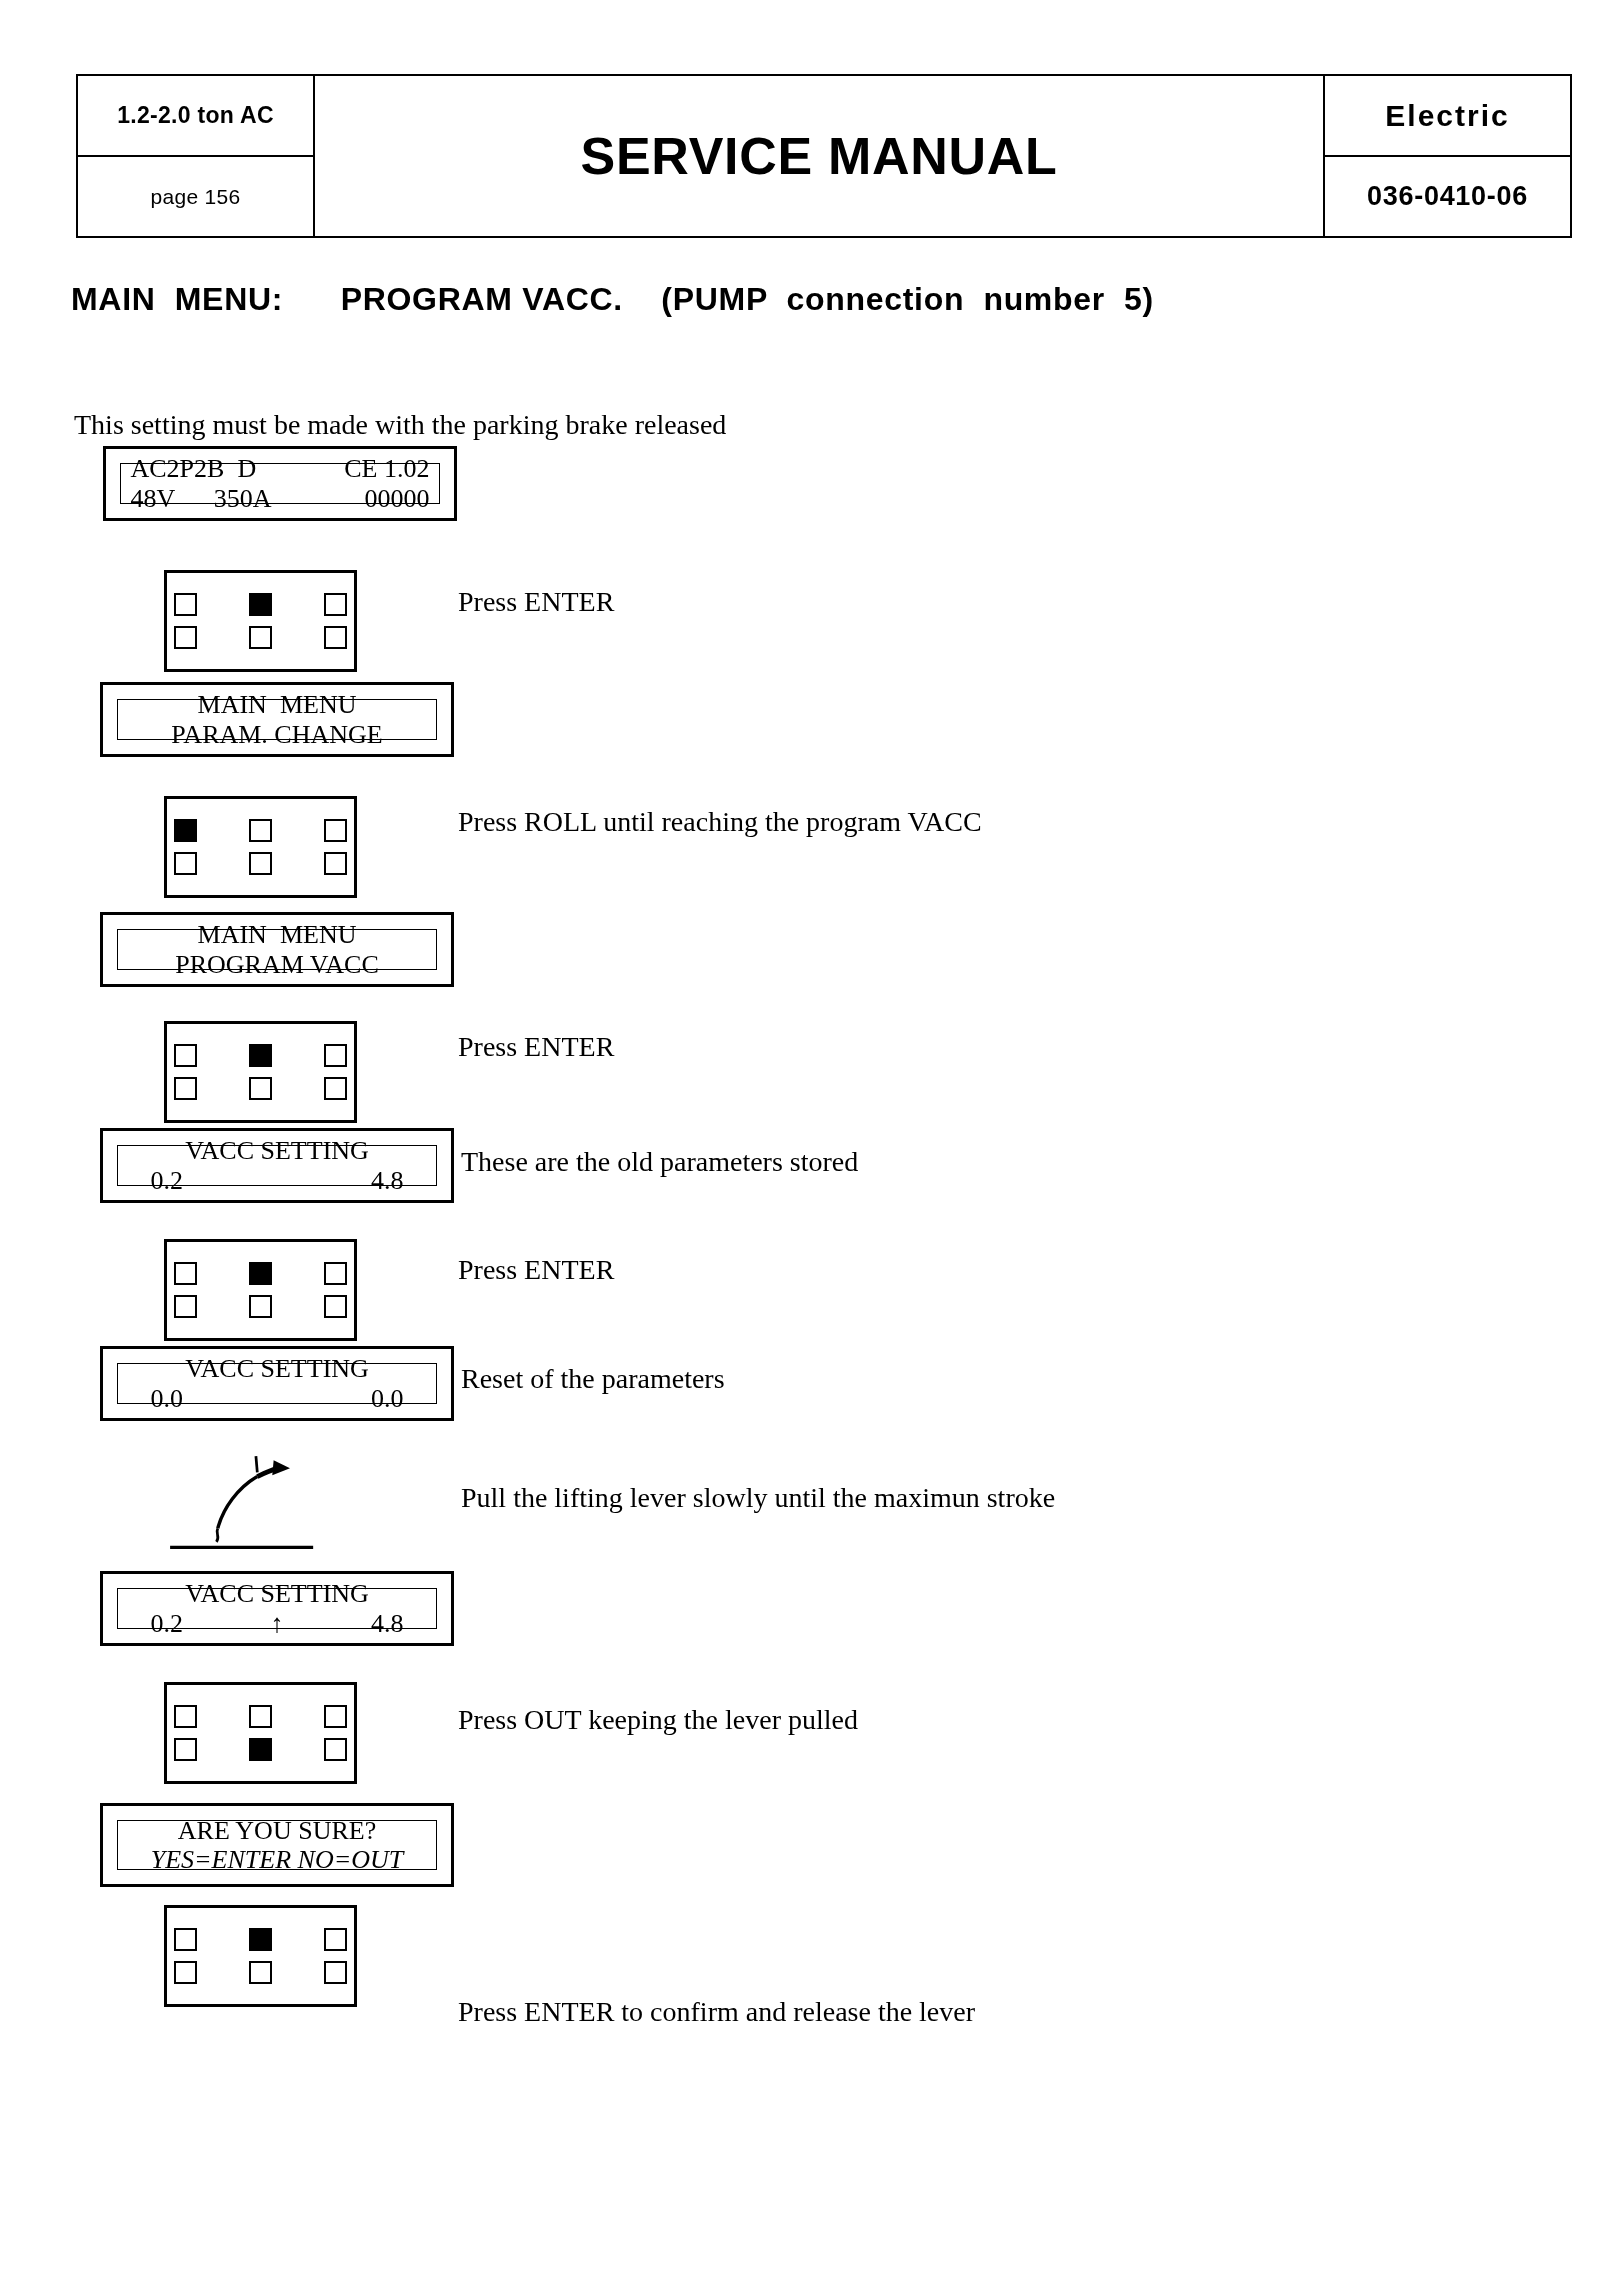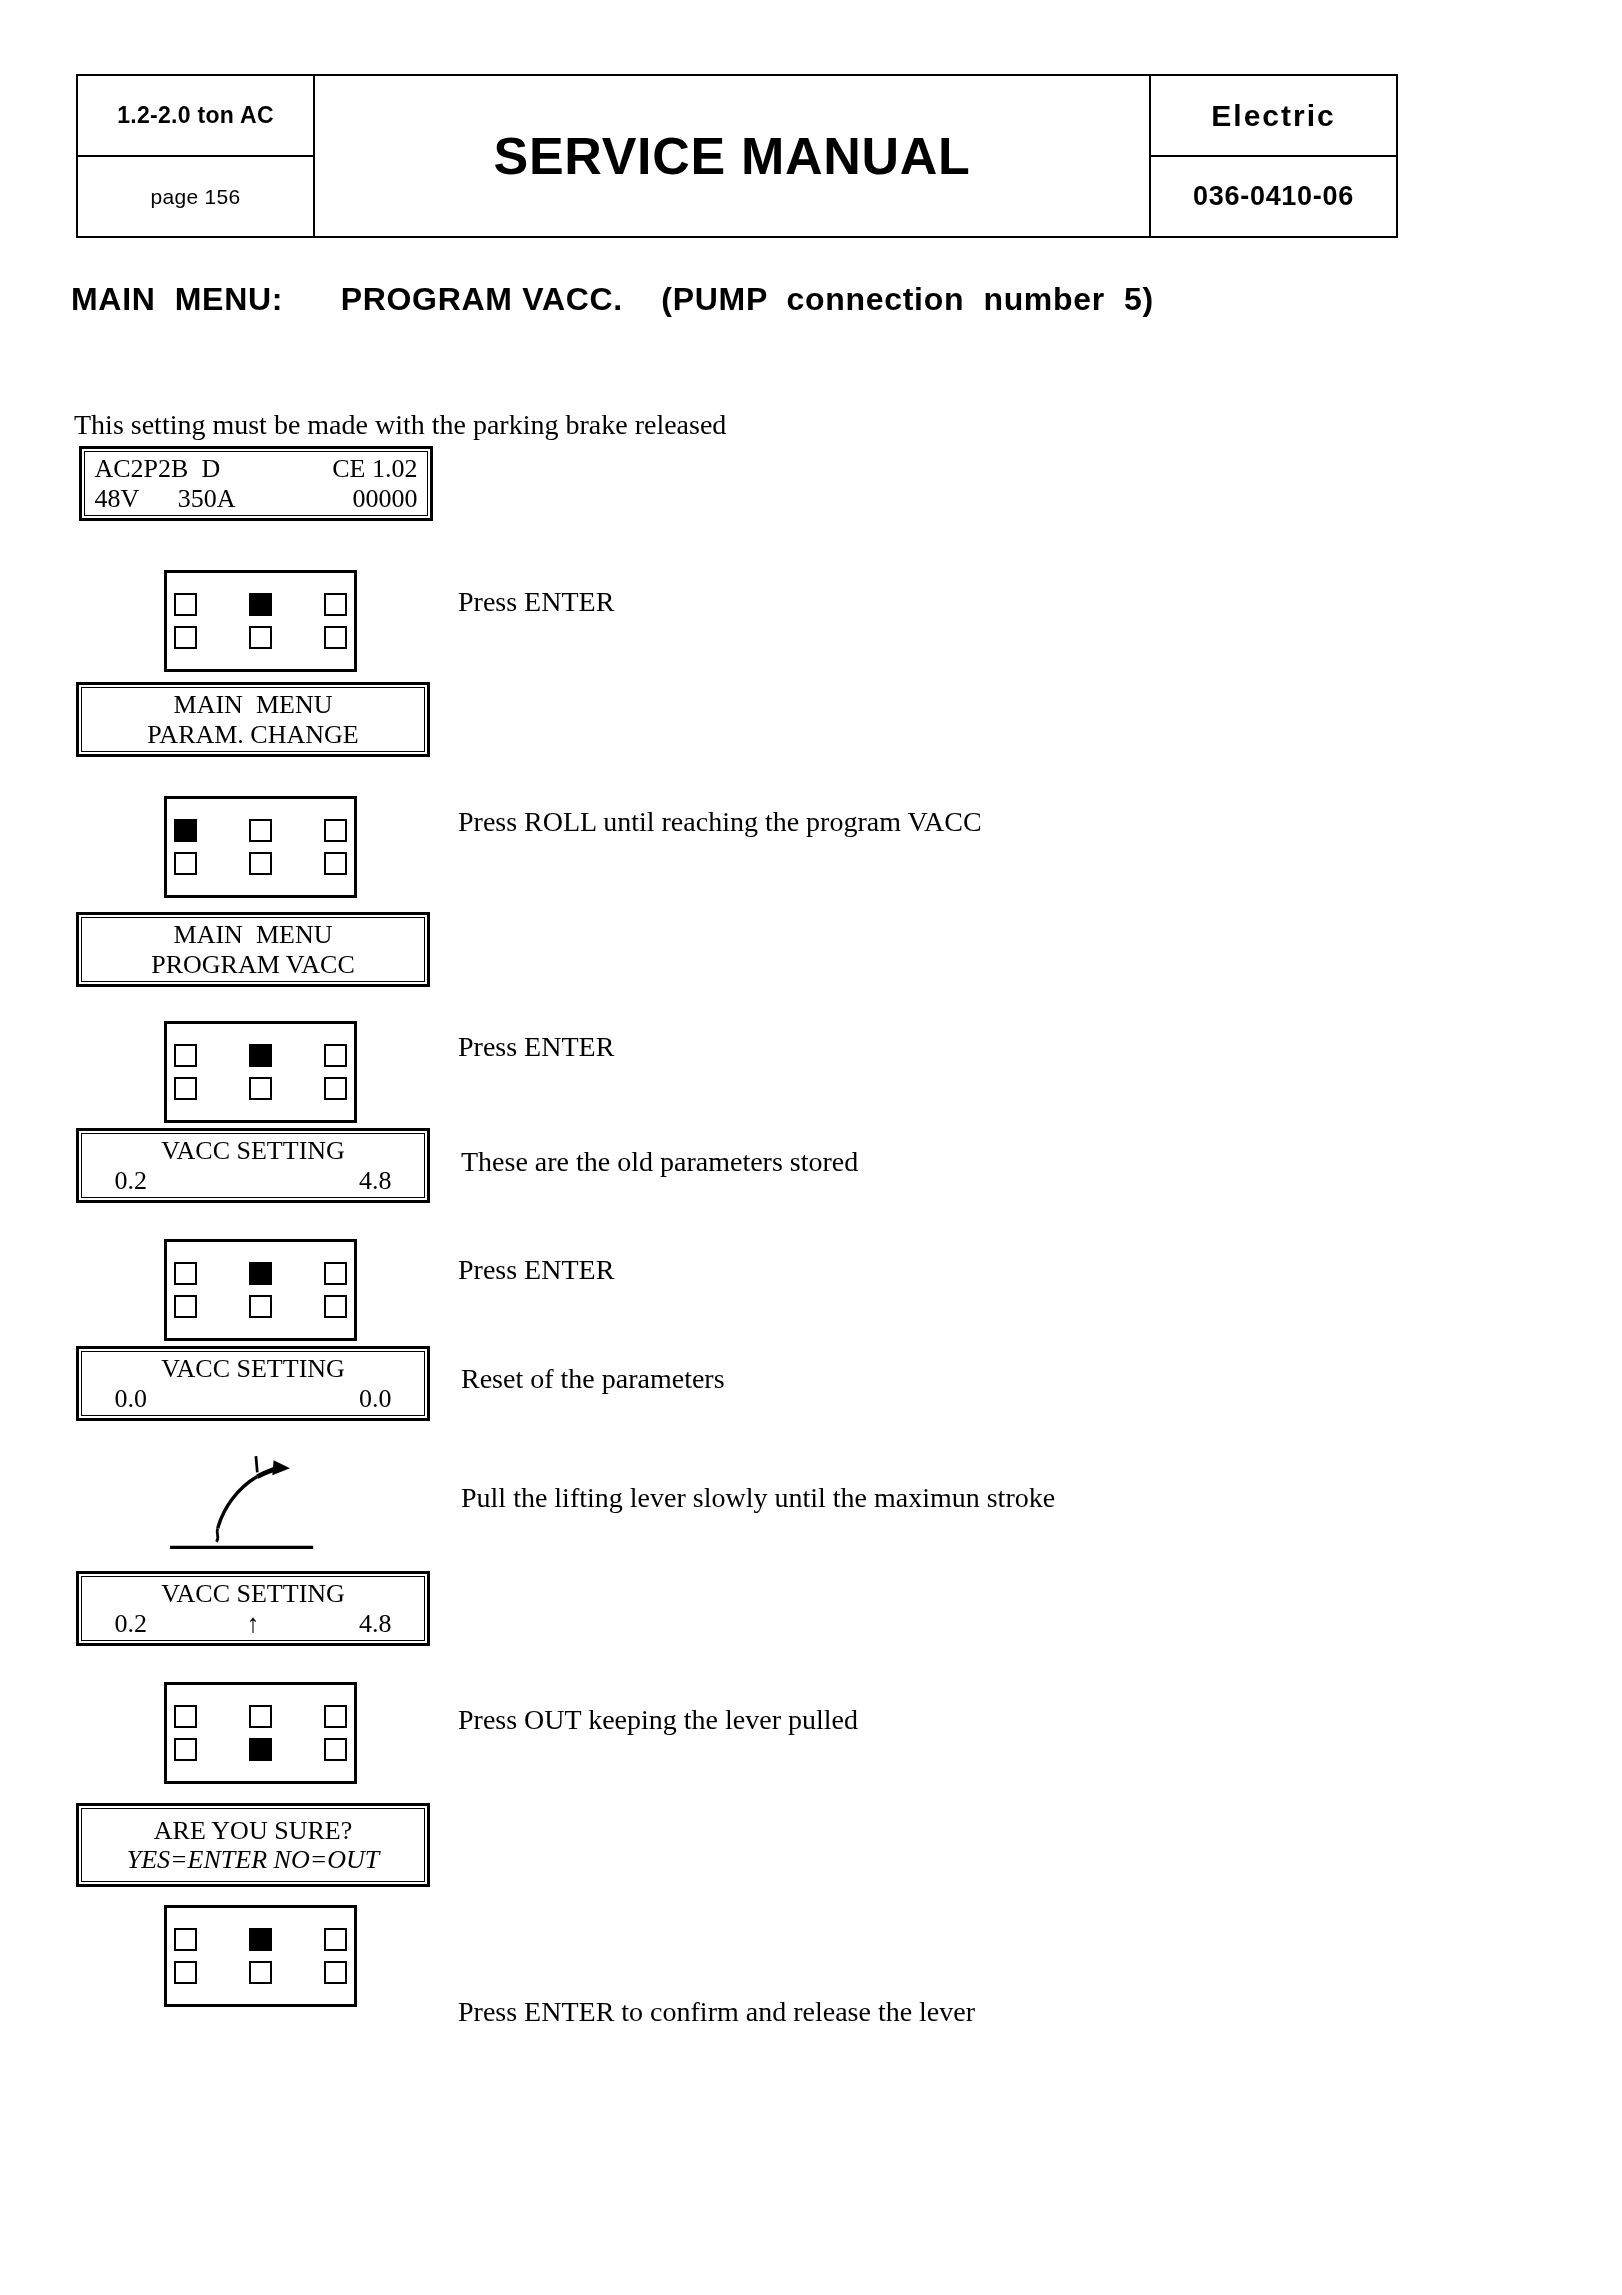--- a/index.html
+++ b/index.html
@@ -21,21 +21,21 @@
     height: 2295px;
     box-sizing: border-box;
     padding: 0;
   }
 
   
   .header {
     position: absolute;
     left: 76px;
     top: 74px;
-    width: 1322px;
+    width: 1496px;
     height: 164px;
     border: 2.7px solid #000;
     box-sizing: border-box;
     display: flex;
   }
   .header-left {
     width: 237px;
     border-right: 2.7px solid #000;
     box-sizing: border-box;
     display: flex;
@@ -112,21 +112,22 @@
     white-space: pre;
     margin-top: 40px;
   }
 
   
   .lcd {
     position: absolute;
     border: 3.4px solid #000;
     box-sizing: border-box;
     background: #fff;
-    padding: 2px;
+    padding: 14px;
+    margin-left: 24px;
   }
   .lcd-inner {
     border: 1.4px solid #000;
     box-sizing: border-box;
     width: 100%;
     height: 100%;
     padding: 4.1px 9.5px;
     display: flex;
     flex-direction: column;
     justify-content: center;

